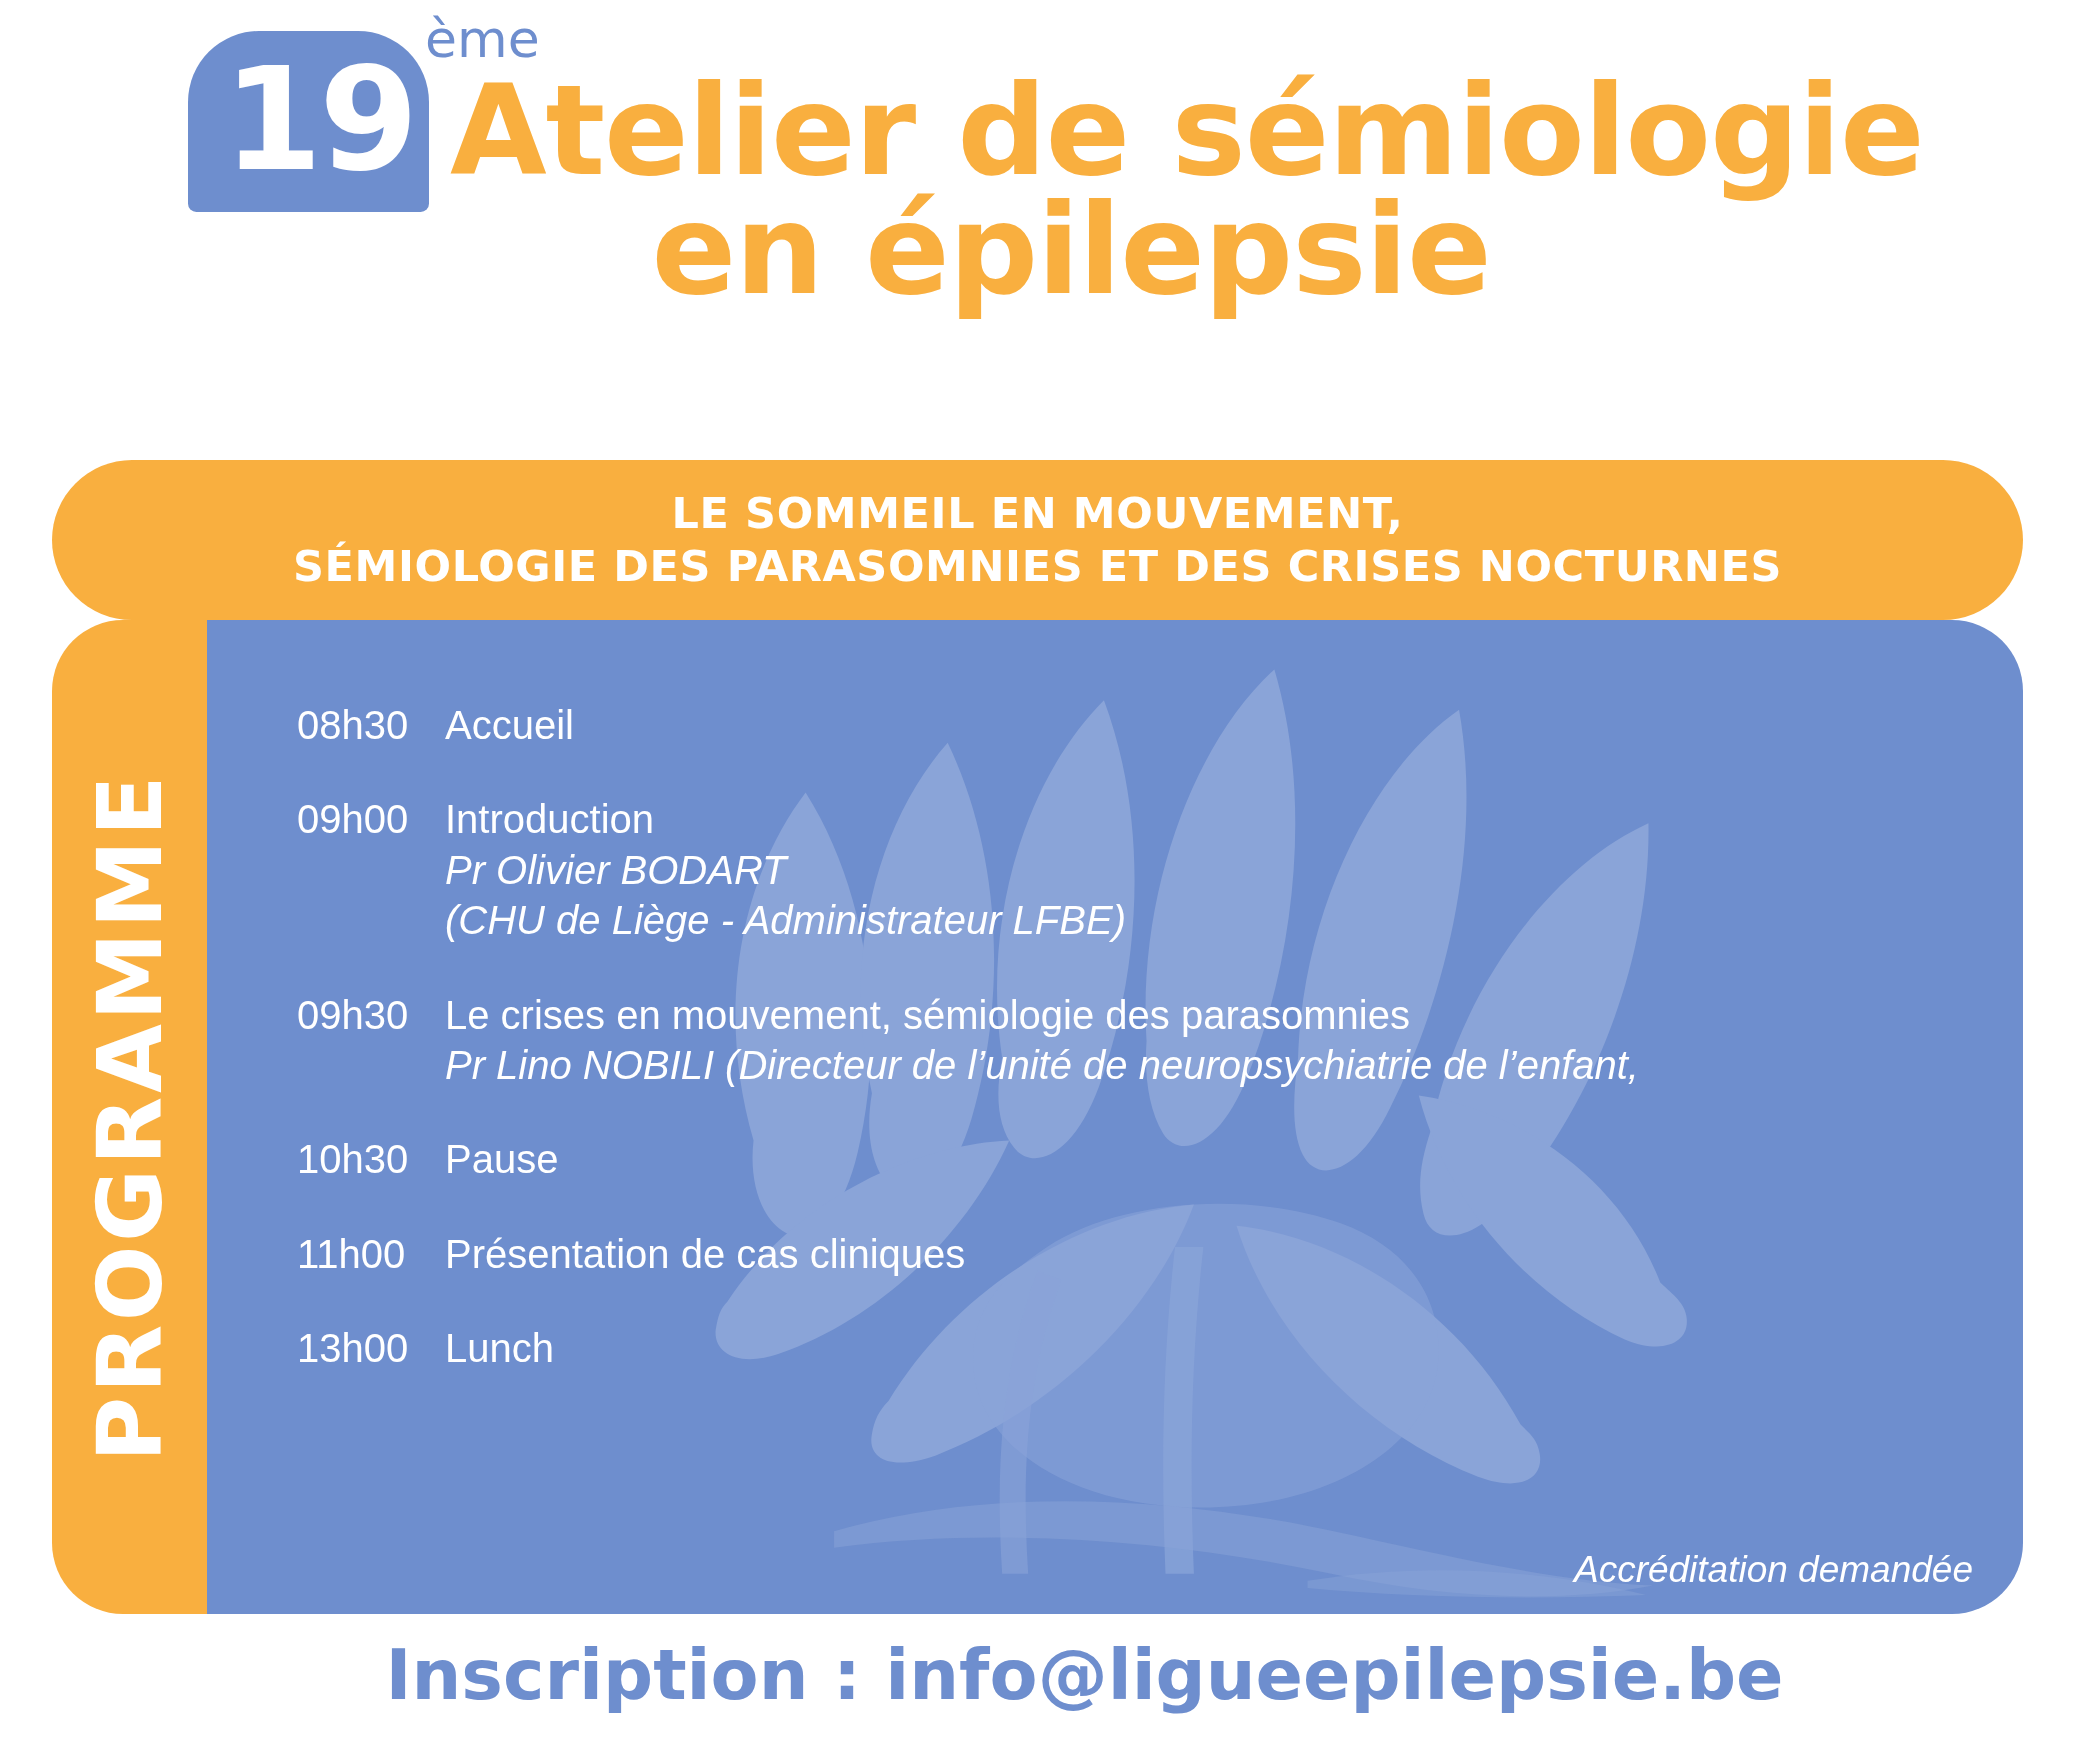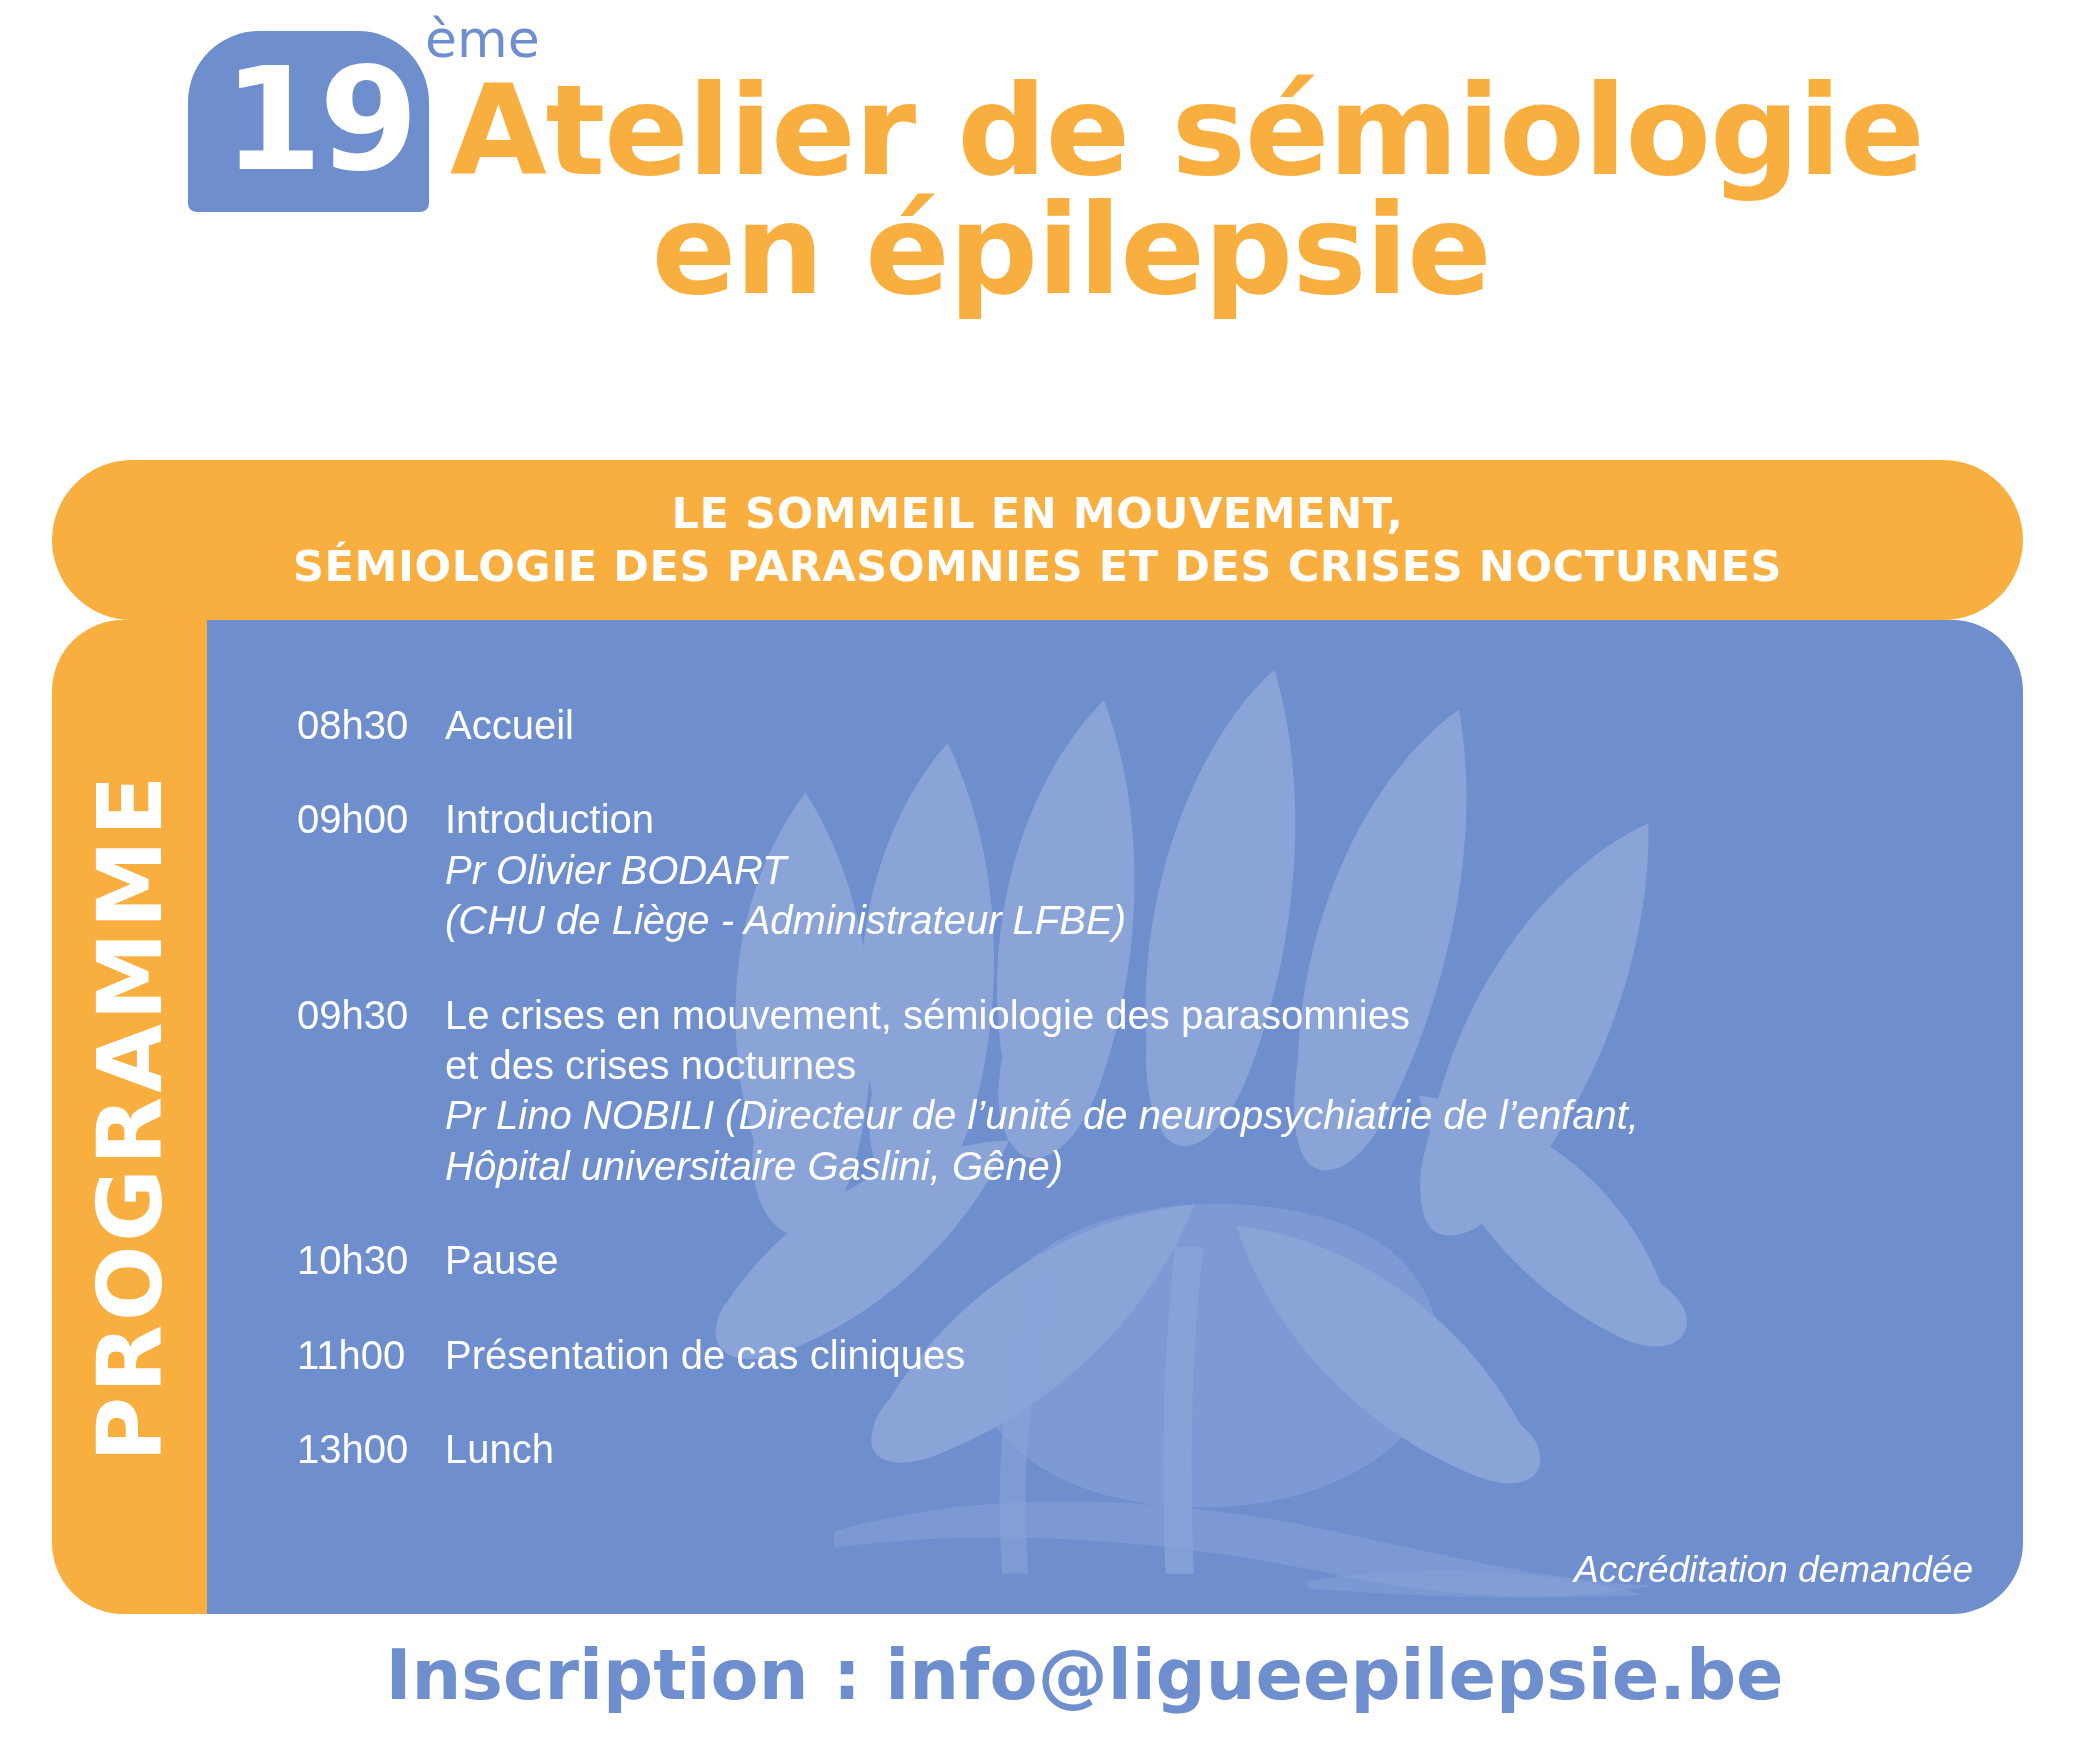--- a/index.html
+++ b/index.html
@@ -233,23 +233,21 @@
           <span class="d-line">Introduction</span>
           <span class="d-line italic">Pr Olivier BODART</span>
           <span class="d-line italic">(CHU de Liège - Administrateur LFBE)</span>
         </div>
       </div>
 
       <div class="schedule-row">
         <div class="schedule-time">09h30</div>
         <div class="schedule-detail">
           <span class="d-line">Le crises en mouvement, sémiologie des parasomnies</span>
-          <span class="d-line">et des crises nocturnes</span>
           <span class="d-line italic">Pr Lino NOBILI (Directeur de l’unité de neuropsychiatrie de l’enfant,</span>
-          <span class="d-line italic">Hôpital universitaire Gaslini, Gêne)</span>
         </div>
       </div>
 
       <div class="schedule-row">
         <div class="schedule-time">10h30</div>
         <div class="schedule-detail">
           <span class="d-line">Pause</span>
         </div>
       </div>
 

